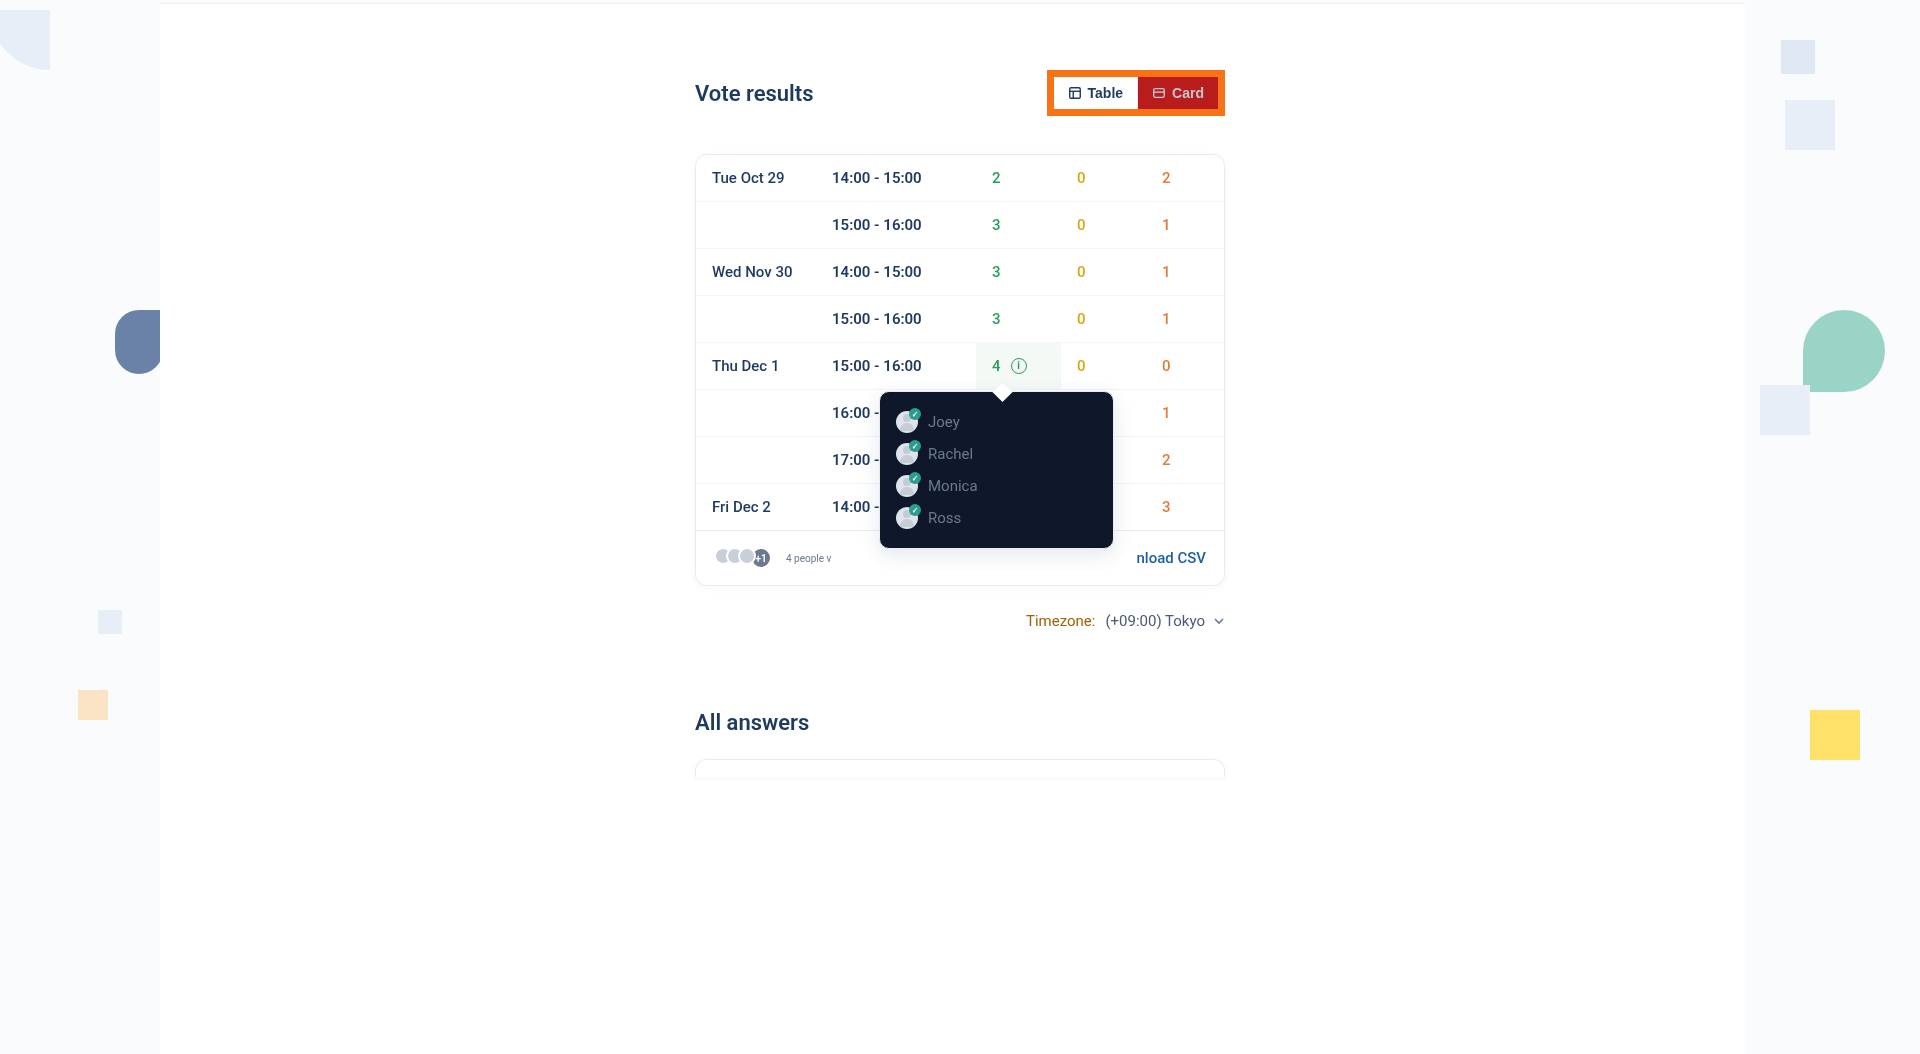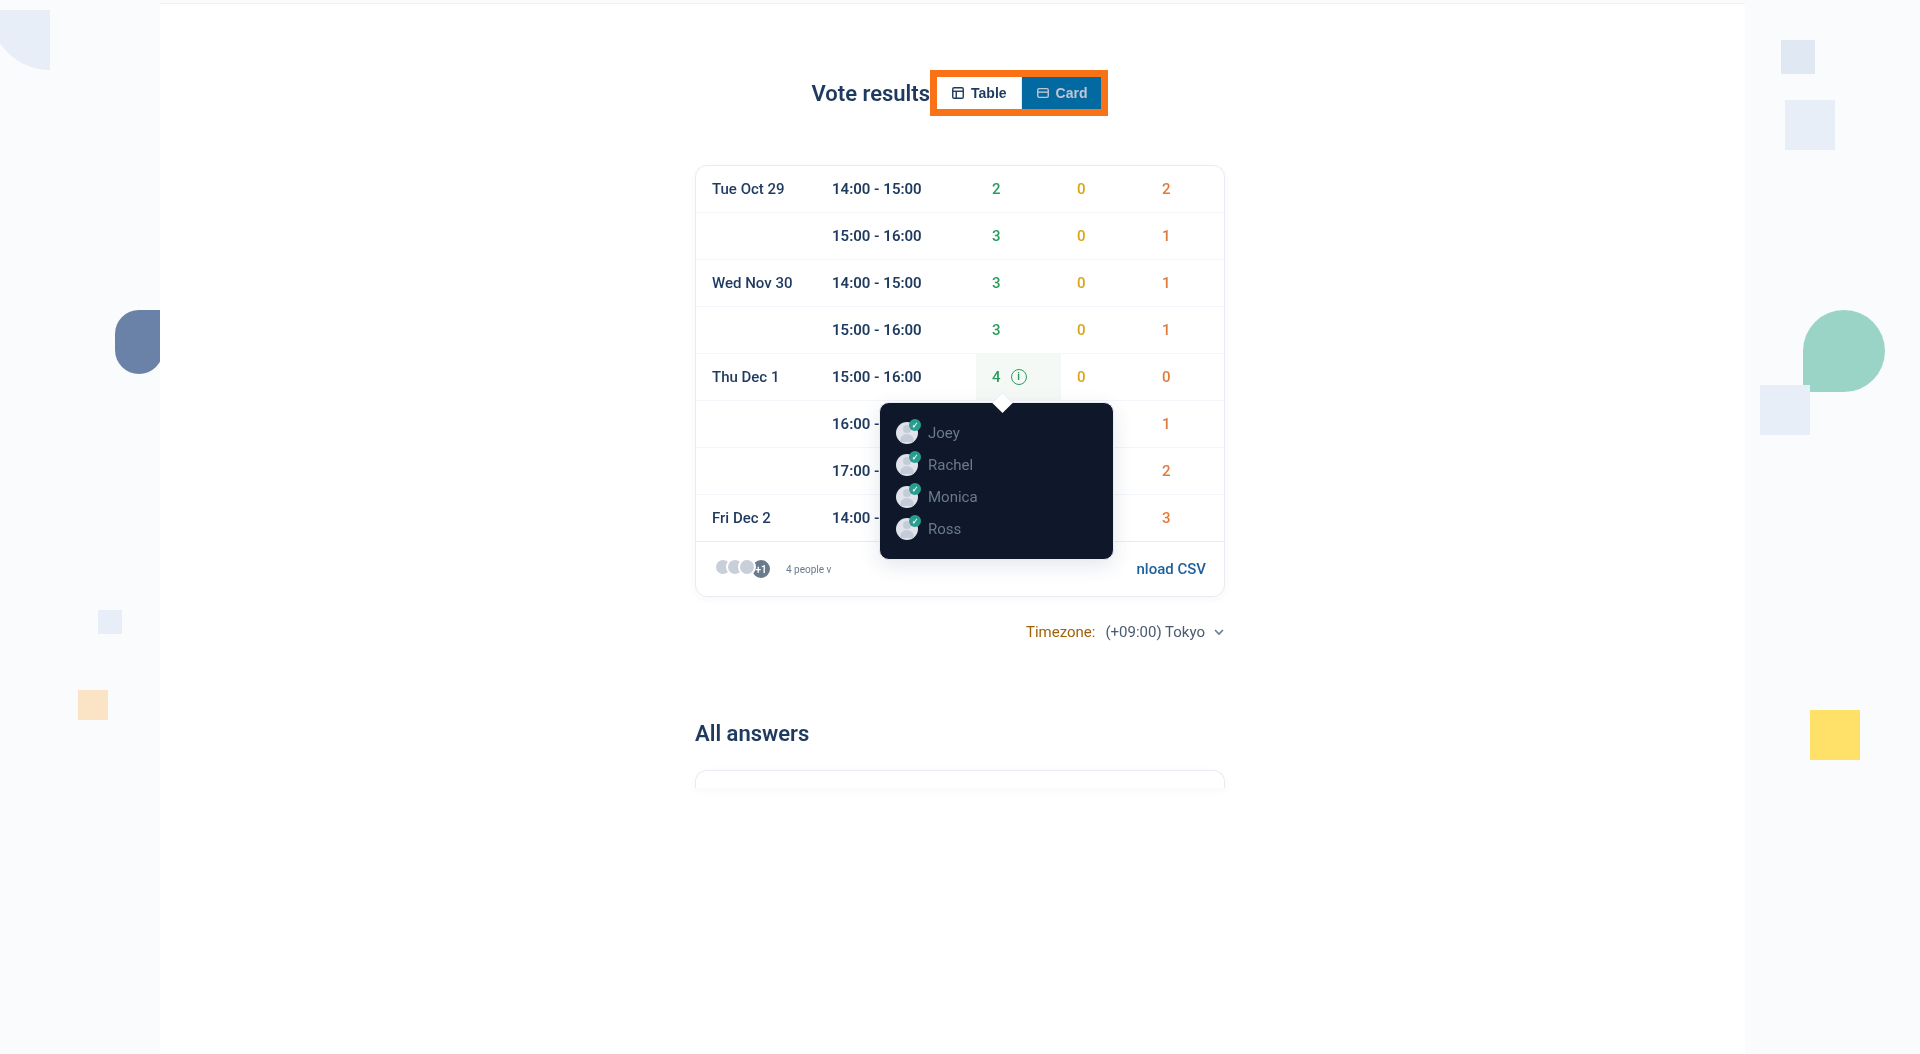--- a/index.html
+++ b/index.html
@@ -40,22 +40,22 @@
   z-index: 2;
   max-width: 530px;
   margin: 0 auto;
   padding-top: 70px;
 }
 
 
 .header-row {
   display: flex;
   align-items: center;
-  justify-content: center;
-  margin-bottom: 49px;
+  justify-content: space-between;
+  margin-bottom: 38px;
 }
 .section-title {
   font-size: 22px;
   font-weight: 600;
   color: #1e3a5f;
 }
 .view-toggle {
   display: flex;
   border: 7px solid #f97316;
   border-radius: 0;
@@ -66,21 +66,21 @@
   align-items: center;
   gap: 6px;
   padding: 8px 14px;
   font-size: 14px;
   font-weight: 600;
   background: #fff;
   border: none;
   cursor: pointer;
 }
 .view-btn.active { color: #1e3a5f; }
-.view-btn.inactive { color: #c0c6d1; background: #0369a1; }
+.view-btn.inactive { color: #c0c6d1; background: #b91c1c; }
 .view-btn + .view-btn { border-left: 1px solid #e5e9f0; }
 .vt-icon { width: 14px; height: 14px; display: inline-block; }
 
 
 .results-table {
   border: 1px solid #e8ecf2;
   border-radius: 12px;
   overflow: visible;
   box-shadow: 0 2px 8px rgba(30,58,95,0.04);
   background: #fff;

